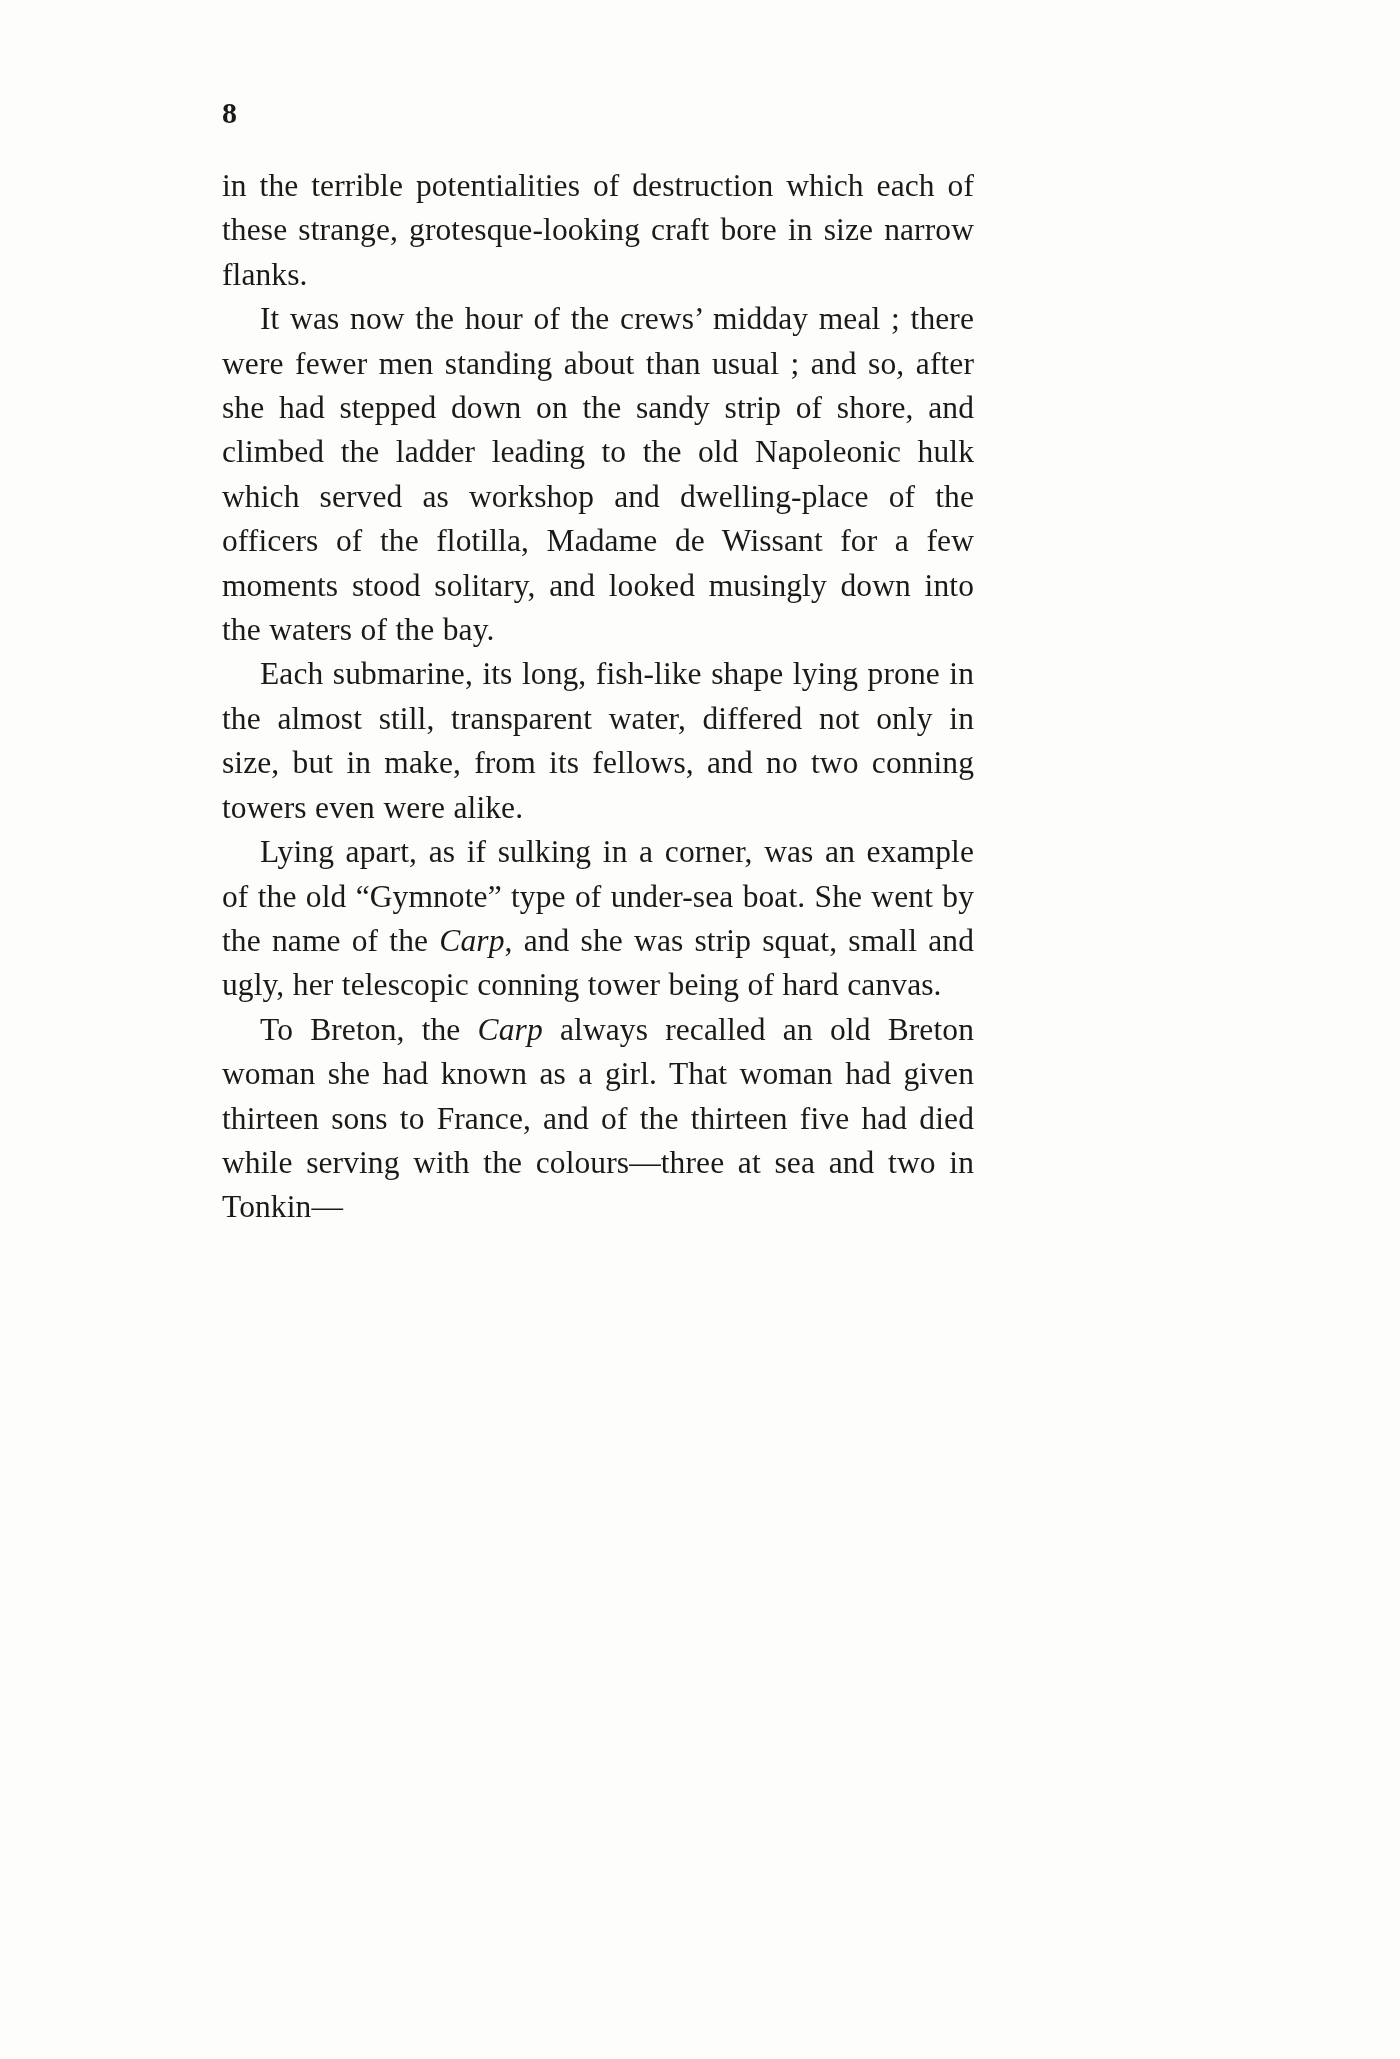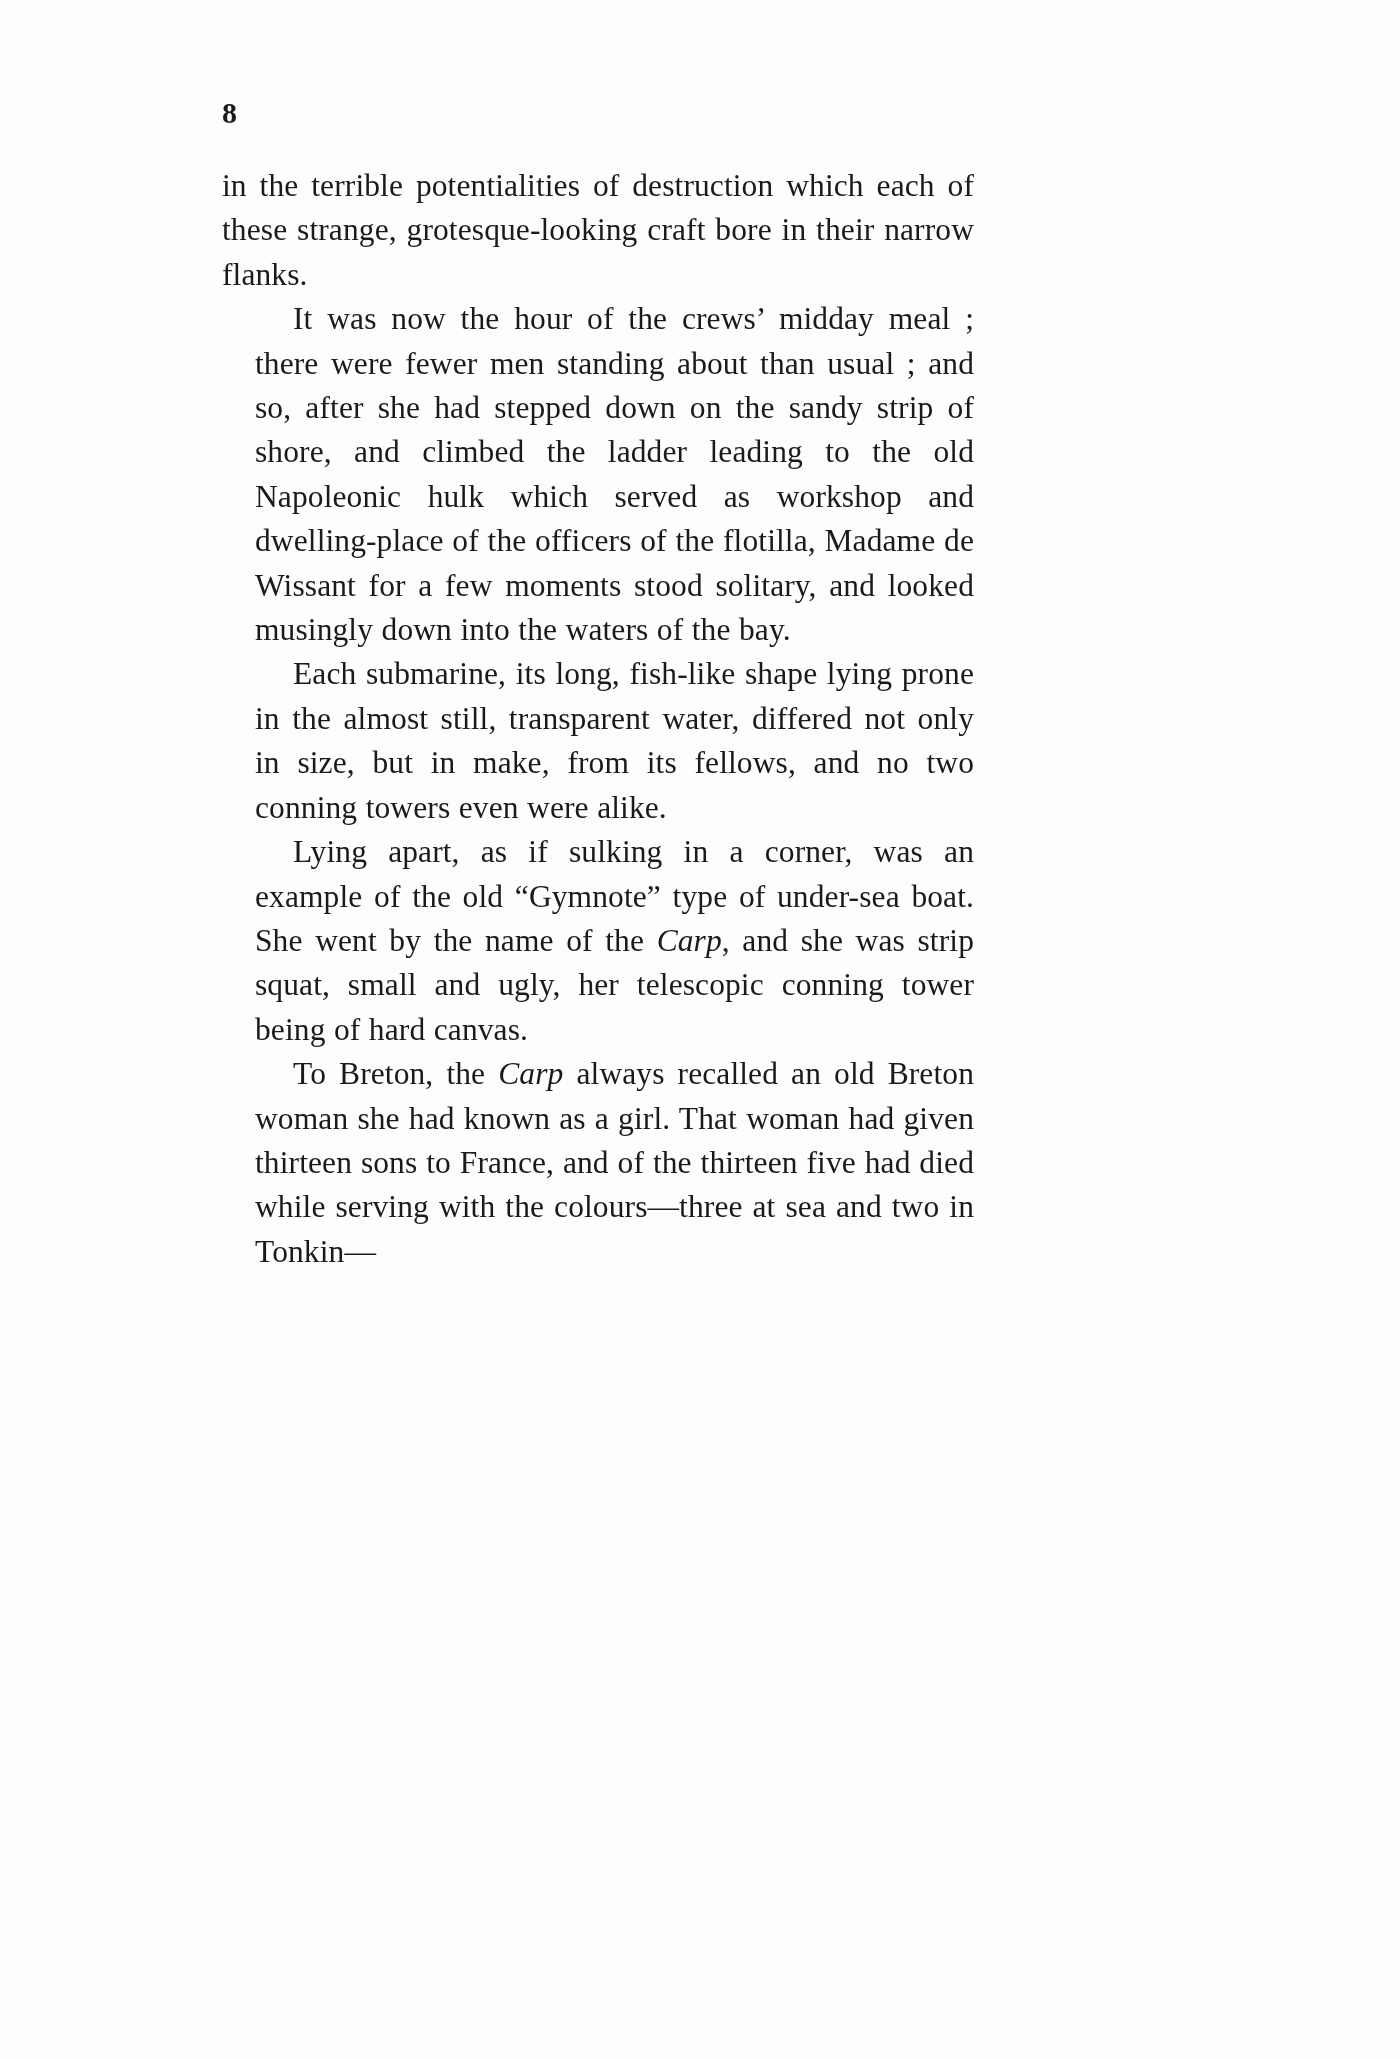--- a/index.html
+++ b/index.html
@@ -51,38 +51,37 @@
     margin: 0;
     font-size: 31.5px;
     line-height: 44.4px;
     text-align: justify;
     text-justify: inter-word;
     letter-spacing: 0.1px;
     word-spacing: 0.5px;
   }
   .body-text p.indent {
     text-indent: 38px;
-    margin-left: 33px;
   }
   .body-text p i {
     font-style: italic;
   }
 </style>
 </head>
 <body>
 
 <div class="page">
   <div class="content">
 
     <div class="running-head">
       <span class="folio">8</span>
     </div>
 
     <div class="body-text">
-      <p>in the terrible potentialities of destruction which each of these strange, grotesque-looking craft bore in their narrow flanks.</p>
+      <p>in the terrible potentialities of destruction which each of these strange, grotesque-looking craft bore in size narrow flanks.</p>
       <p class="indent">It was now the hour of the crews’ midday meal ; there were fewer men standing about than usual ; and so, after she had stepped down on the sandy strip of shore, and climbed the ladder leading to the old Napoleonic hulk which served as workshop and dwelling-place of the officers of the flotilla, Madame de Wissant for a few moments stood solitary, and looked musingly down into the waters of the bay.</p>
       <p class="indent">Each submarine, its long, fish-like shape lying prone in the almost still, transparent water, differed not only in size, but in make, from its fellows, and no two conning towers even were alike.</p>
       <p class="indent"><span>Lying apart, as if sulking in a corner, was an example of the old “Gymnote” type of under-sea boat.   She went by the name of the </span><i>Carp</i><span>, and she was strip squat, small and ugly, her telescopic conning tower being of hard canvas.</span></p>
       <p class="indent"><span>To Breton, the </span><i>Carp</i><span> always recalled an old Breton woman she had known as a girl.   That woman had given thirteen sons to France, and of the thirteen five had died while serving with the colours—three at sea and two in Tonkin—</span></p>
     </div>
 
   </div>
 </div>
 
 </body></html>

